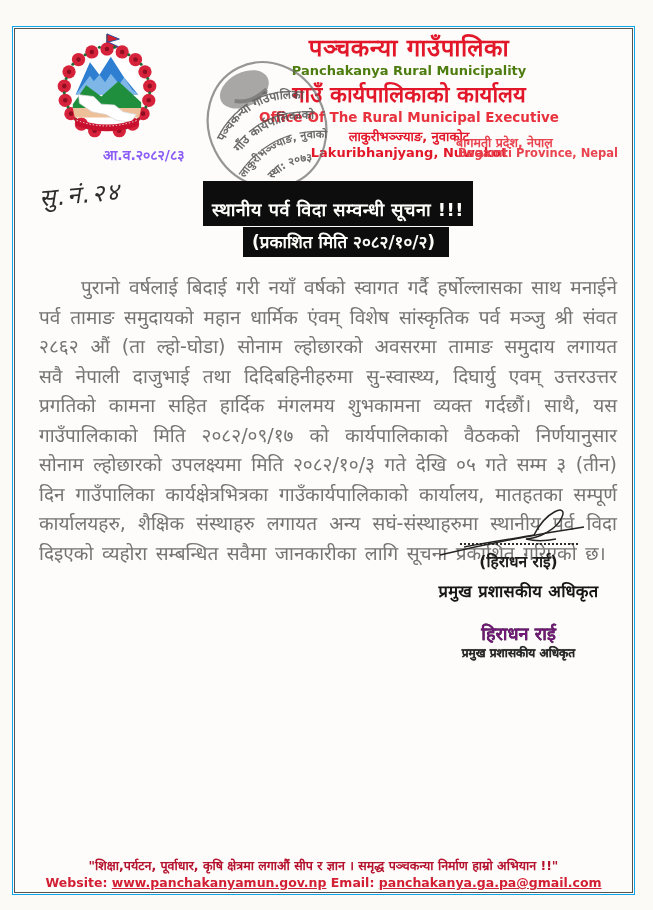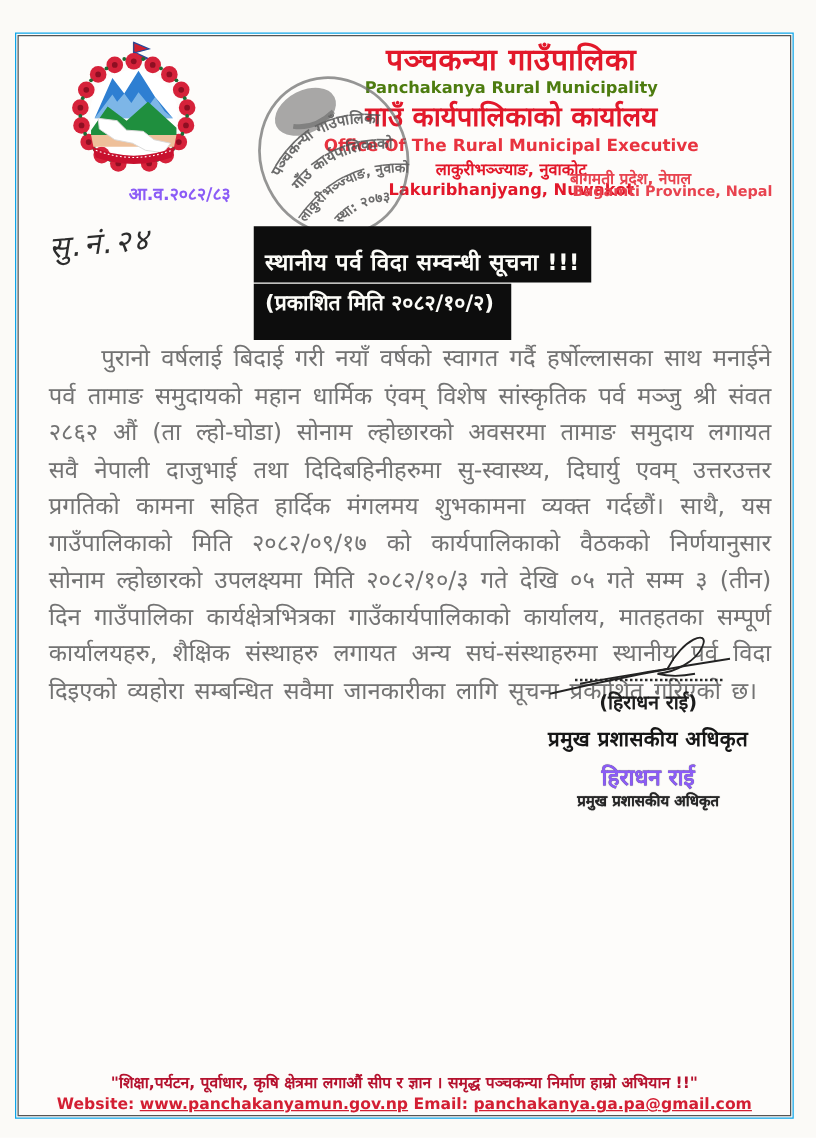--- a/index.html
+++ b/index.html
@@ -34,36 +34,36 @@
 
   
   .serial{
     position:absolute;left:26px;top:150px;font-size:24px;color:#2d2d2d;
     transform:rotate(-5deg);font-style:italic;letter-spacing:2px;
   }
   .titlebox-wrap{position:absolute;left:190px;top:154px;width:350px;}
   .titlebox{display:inline-block;background:#0d0d0d;color:#fcfcf8;
     padding:16px 9px 5px 9px;font-size:18px;font-weight:bold;letter-spacing:.5px;}
   .titlebox2{display:inline-block;background:#0d0d0d;color:#fcfcf8;
-    padding:3px 14px 19px 9px;font-size:17px;font-weight:bold;margin-top:1px;}
+    padding:3px 14px 4px 9px;font-size:17px;font-weight:bold;margin-top:1px;margin-left:40px;}
 
   
   .body-par{
     position:absolute;left:26px;top:246px;width:578px;
     font-size:19px;line-height:29.5px;color:#737373;
     text-align:justify;text-indent:42px;word-spacing:2.5px;
   }
 
   
   .sig-block{position:absolute;left:398px;top:474px;width:215px;text-align:center;}
   .sig-flourish{display:block;margin:0 auto;width:170px;height:58px;}
   .sig-dots{width:118px;margin:-16px auto 0 auto;border-bottom:2.5px dotted #2c2c2c;}
   .sig-name{font-size:15.5px;color:#1c1c1c;margin-top:5px;font-weight:bold;}
   .sig-title{font-size:16.5px;color:#161616;margin-top:7px;font-weight:bold;letter-spacing:.3px;}
-  .sig-stamp-name{font-size:18px;color:#8b5cf6;margin-top:7px;font-weight:bold;text-shadow:0 0 .6px #444;}
+  .sig-stamp-name{font-size:18px;color:#701a75;margin-top:19px;font-weight:bold;text-shadow:0 0 .6px #444;}
   .sig-stamp-title{font-size:12px;color:#262626;margin-top:-1px;font-weight:bold;text-shadow:0 0 .7px #555;}
 
   
   .footer{position:absolute;left:0;bottom:3px;width:100%;text-align:center;}
   .slogan{font-size:12.5px;font-weight:bold;color:#b5122e;line-height:17px;}
   .weblinks{font-size:12.5px;font-weight:bold;color:#d31f33;line-height:17px;}
   .weblinks a{color:#d31f33;text-decoration:underline;cursor:pointer;}
 </style>
 </head>
 <body>

